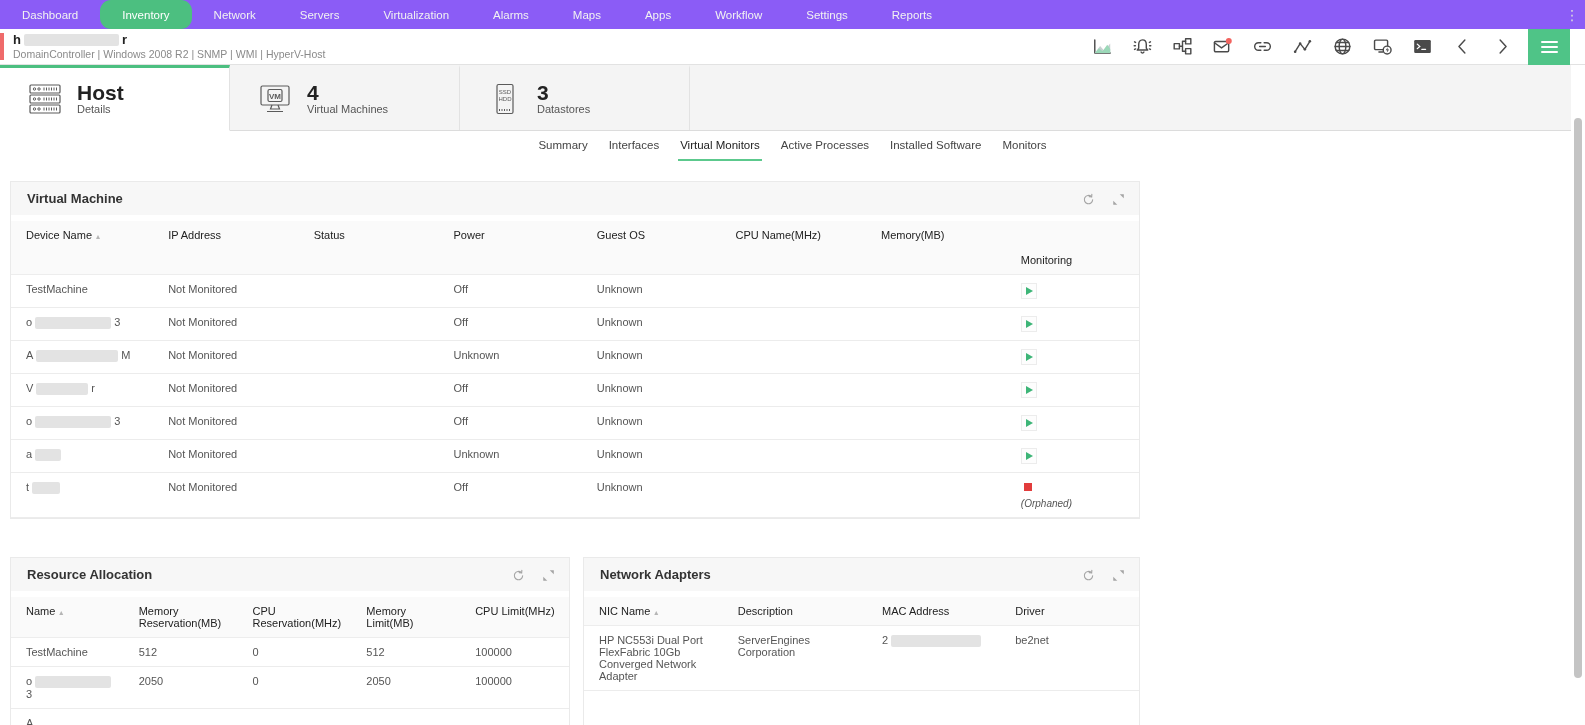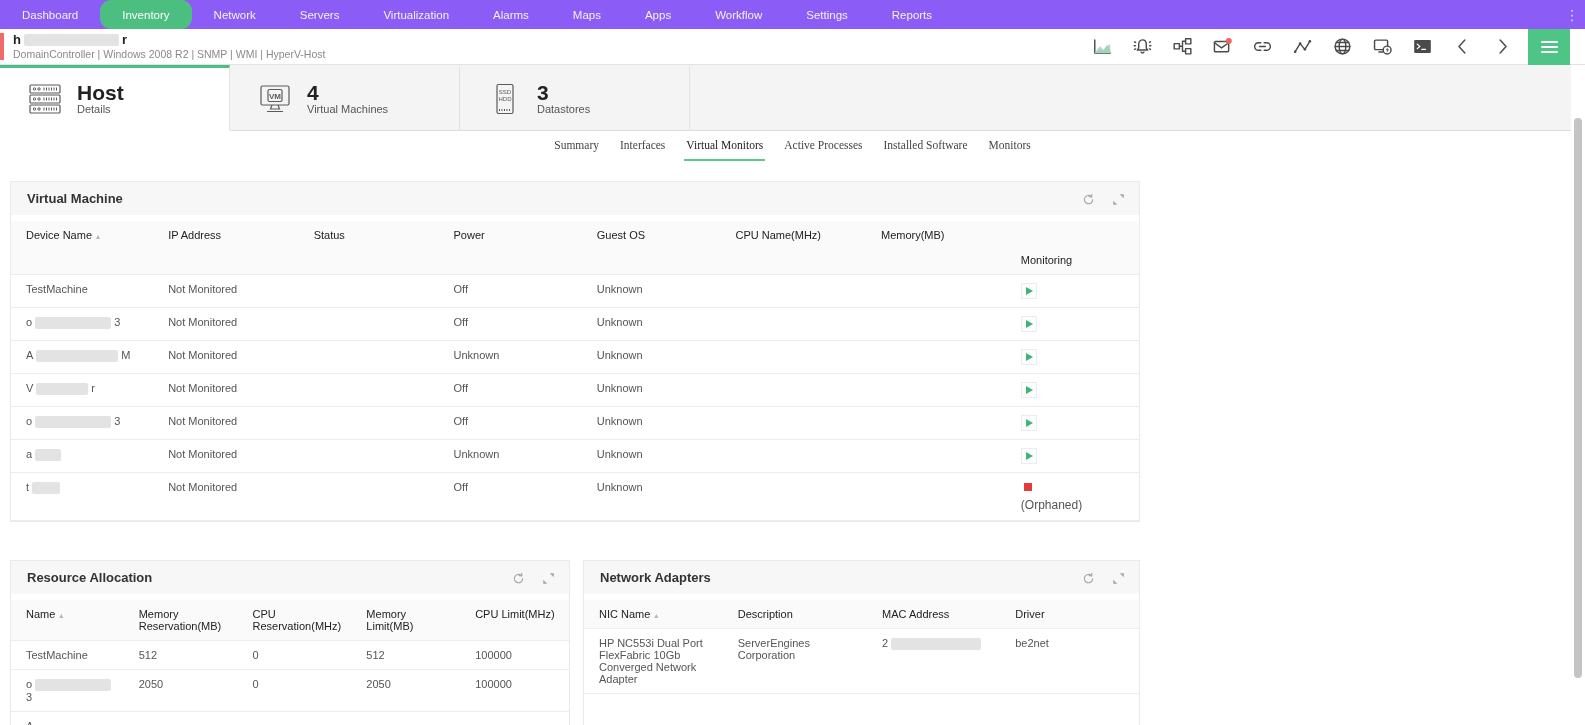--- a/index.html
+++ b/index.html
@@ -27,21 +27,21 @@
   .hamburger span { width:17px; height:2px; background:#fff; border-radius:1px; }
   
   .tabstrip { height:66px; width:1571px; background:#f4f4f4; border-bottom:1px solid #dcdcdc; display:flex; }
   .tab { width:230px; display:flex; align-items:center; gap:15px; padding-left:28px; border-right:1px solid #e2e2e2; border-top:3px solid transparent; cursor:pointer; }
   .tab.active { background:#fff; border-top:3px solid #4cbf80; border-bottom:1px solid #fff; margin-bottom:-1px; }
   .tab-icon { width:34px; height:34px; flex:none; }
   .tab-title { font-size:21px; font-weight:bold; color:#222; line-height:18px; }
   .tab-sub { font-size:11px; color:#555; margin-top:1px; }
   
   .subtabs { height:30px; display:flex; justify-content:center; align-items:stretch; gap:17px; font-size:11.5px; color:#444; }
-  .subtab { display:flex; align-items:center; padding:0 2px; border-bottom:2px solid transparent; cursor:pointer;font-family:Liberation Serif, serif; }
+  .subtab { display:flex; align-items:center; padding:0 2px; border-bottom:2px solid transparent; cursor:pointer; }
   .subtab.active { border-bottom:2px solid #5cc98d; color:#222; }
   
   main { padding:20px 0 0 10px; }
   .panel { border:1px solid #eaeaea; background:#fff; }
   .vm-panel { width:1130px; margin-bottom:38px; }
   .bottom-row { display:flex; gap:13px; }
   .resource-panel { width:560px; }
   .network-panel { width:557px; }
   .panel-header { background:#f7f7f7; height:33px; display:flex; align-items:center; justify-content:space-between; padding:0 14px 0 16px; }
   .panel-title { font-size:13px; font-weight:bold; color:#333; }
@@ -52,21 +52,21 @@
   .tbl { padding-top:6px; }
   .tbl-head { background:#fafafa; display:flex; border-bottom:1px solid #ededed; font-size:11px; color:#222; }
   .tbl-head .cell { padding:8px 6px 8px 15px; }
   .tbl-row { display:flex; border-bottom:1px solid #ececec; font-size:11px; color:#555; align-items:flex-start; }
   .tbl-row .cell { padding:8px 6px 8px 15px; }
   .cell { flex:none; overflow:hidden; }
   .sort { font-size:8px; color:#b5b5b5; margin-left:4px; }
   .play-btn { width:16px; height:16px; border:1px solid #ececec; background:#fdfdfd; display:inline-flex; align-items:center; justify-content:center; cursor:pointer; }
   .play-tri { width:0; height:0; border-left:7px solid #3db577; border-top:4.5px solid transparent; border-bottom:4.5px solid transparent; margin-left:2px; }
   .red-sq { width:8px; height:8px; background:#e23c3c; display:inline-block; margin-left:3px; }
-  .orphan-label { font-size:12px; color:#555; margin-top:5px; }
+  .orphan-label { font-size:10px; color:#555; margin-top:5px;font-style:italic; }
   
   .scrollbar { position:absolute; top:66px; right:0; bottom:0; width:14px; background:#fff; }
   .scroll-thumb { position:absolute; top:52px; right:3px; width:8px; height:560px; background:#c4c4c4; border-radius:4px; }
 </style>
 </head>
 <body>
 
 <nav class="topnav">
   <div id="nav-items" style="display:flex;align-items:stretch;">
       <div class="nav-item">Dashboard</div>

